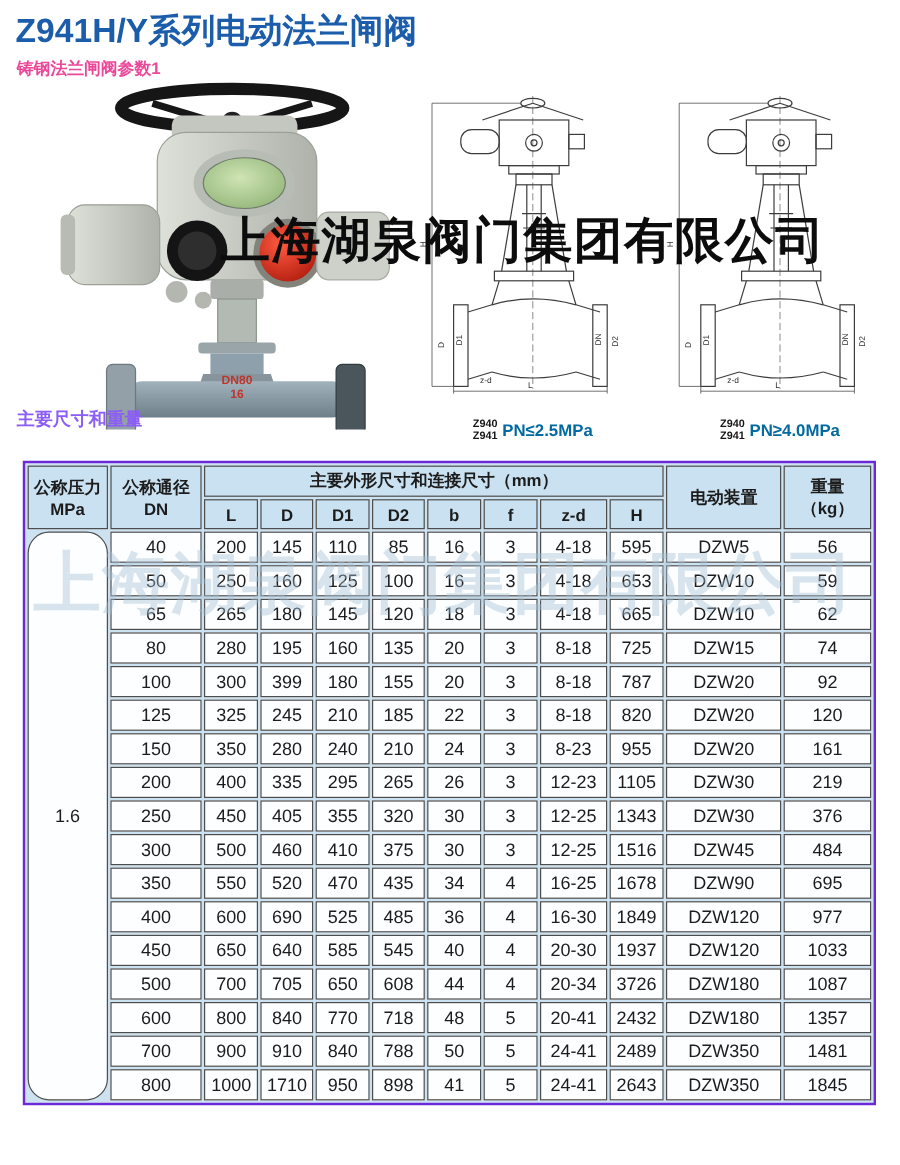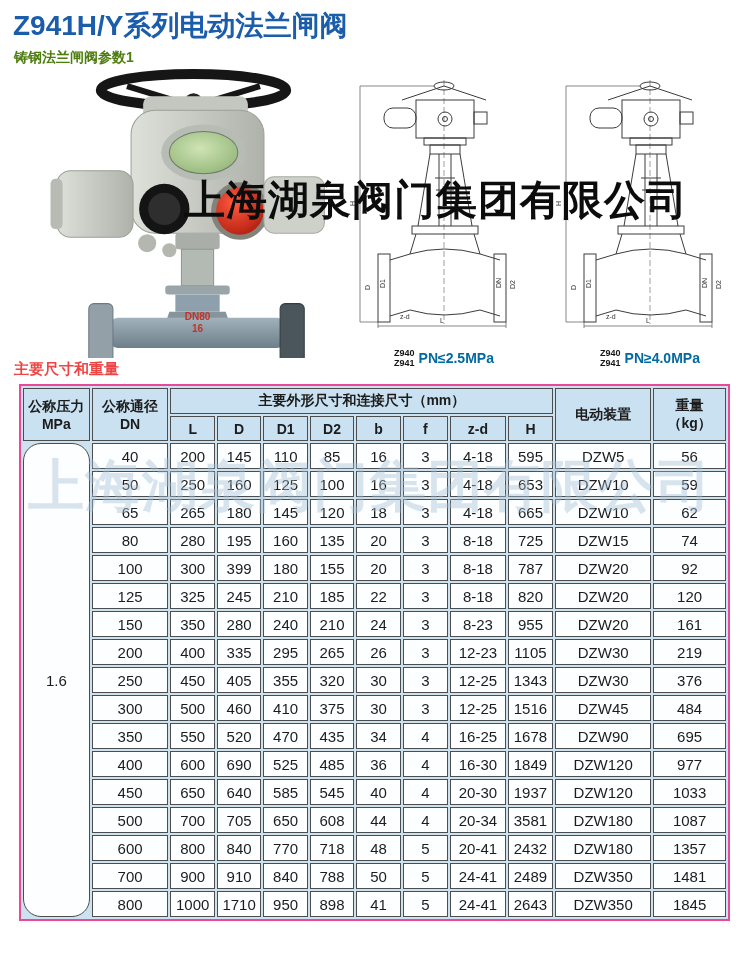--- a/index.html
+++ b/index.html
@@ -1,39 +1,39 @@
 <!DOCTYPE html>
 <html><head>
 <meta charset="utf-8">
 <style>
   * { margin:0; padding:0; box-sizing:border-box; }
   body { background:#ffffff; font-family:"Liberation Sans","DejaVu Sans",sans-serif; }
   .page { position:relative; width:750px; height:966px; background:#ffffff; overflow:hidden; }
 
   .title { position:absolute; left:13px; top:7px; font-size:28px; font-weight:bold; color:#1b5cab; white-space:nowrap; }
-  .subtitle { position:absolute; left:14px; top:49px; font-size:14px; font-weight:bold; color:#4d7c0f; }
+  .subtitle { position:absolute; left:14px; top:49px; font-size:14px; font-weight:bold; color:#ec4899; }
 
   .photo { position:absolute; left:50px; top:66px; width:288px; height:292px; }
   .drawing { position:absolute; top:78px; width:200px; }
   .drawing1 { left:344px; }
   .drawing2 { left:550px; }
   .drawing svg.valve-drawing { display:block; width:196px; height:252px; }
   .cap { display:flex; align-items:center; justify-content:center; gap:4px; margin-top:18px; }
   .cap-models span { display:block; font-size:9px; font-weight:bold; line-height:1.15; color:#151515; }
   .cap-pn { font-size:14px; font-weight:bold; color:#0369a1; }
 
   .watermark-main { position:absolute; left:184px; top:173px; font-family:"DejaVu Serif","Liberation Serif",serif;
     font-size:41px; font-weight:600; color:#0c0c0c; letter-spacing:1px; white-space:nowrap; z-index:6; }
   .watermark-table { position:absolute; left:28px; top:449px; width:700px; font-size:56px; font-weight:bold;
     color:rgba(168,193,213,0.42); white-space:nowrap; z-index:4; pointer-events:none; letter-spacing:1px; }
 
-  .section-title { position:absolute; left:14px; top:360px; font-size:15px; font-weight:bold; color:#ef4444; }
+  .section-title { position:absolute; left:14px; top:340px; font-size:15px; font-weight:bold; color:#8b5cf6; }
 
   .table-wrap { position:absolute; left:19px; top:384px; z-index:2; }
-  table.spec { border-collapse:separate; border-spacing:2px; background:#cde2f0; border:2px solid #ec4899;
+  table.spec { border-collapse:separate; border-spacing:2px; background:#cde2f0; border:2px solid #6d28d9;
     table-layout:fixed; width:711px; }
   table.spec th, table.spec td { border:1px solid #4d4d4d; text-align:center; vertical-align:middle; color:#1c1c1c; }
   table.spec thead th { background:#c9e1f1; font-weight:bold; font-size:14px; padding:3px 1px; white-space:pre-line; }
   table.spec thead tr.subhead th { height:25px; padding:1px; }
   table.spec td { background:#fcfeff; font-size:15px; height:26px; padding:0 1px; }
   td.pressure-cell { font-size:15px;border-radius:18px; }
 
   text.dim { font-size:7px; fill:#333; font-family:"Liberation Sans","DejaVu Sans",sans-serif; }
 </style>
 </head>
@@ -417,21 +417,21 @@
   </tr>
           <tr>
     <td>500</td>
     <td>700</td>
     <td>705</td>
     <td>650</td>
     <td>608</td>
     <td>44</td>
     <td>4</td>
     <td>20-34</td>
-    <td>3581</td>
+    <td>3726</td>
     <td>DZW180</td>
     <td>1087</td>
   </tr>
           <tr>
     <td>600</td>
     <td>800</td>
     <td>840</td>
     <td>770</td>
     <td>718</td>
     <td>48</td>

